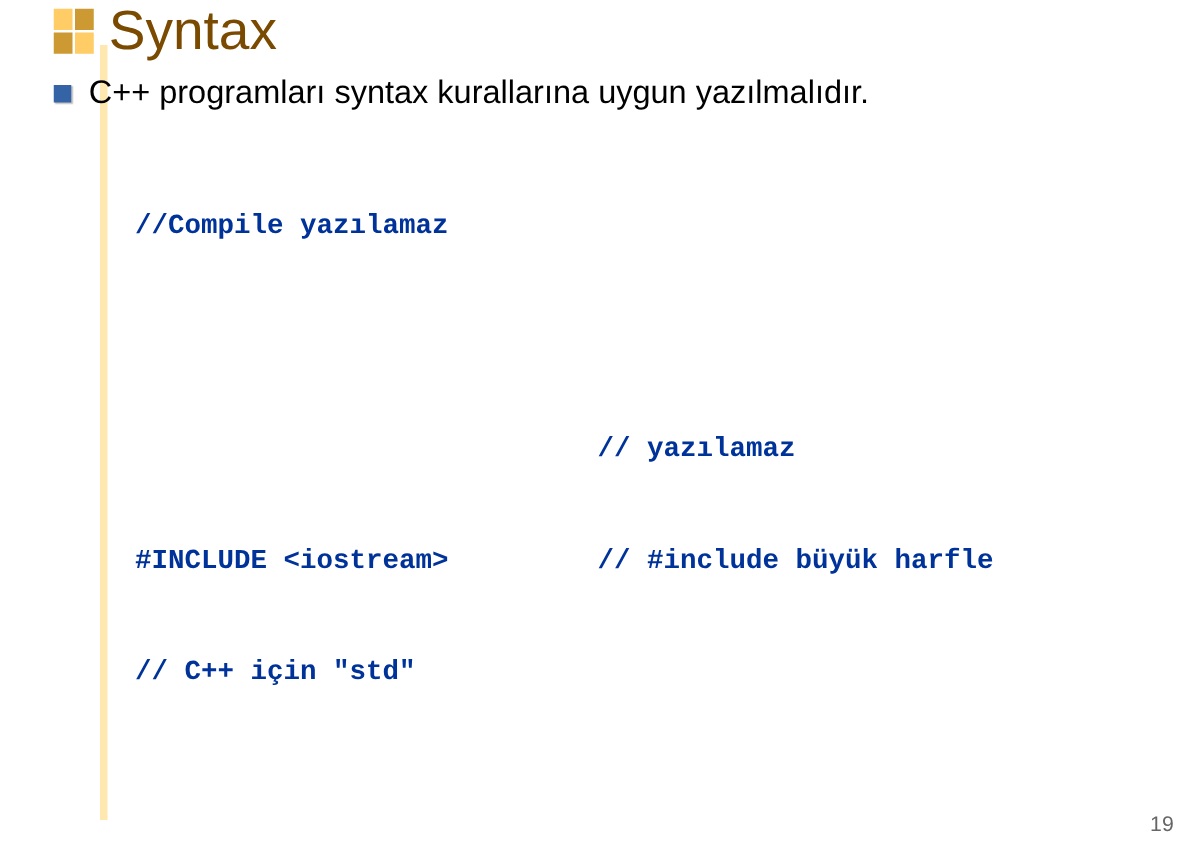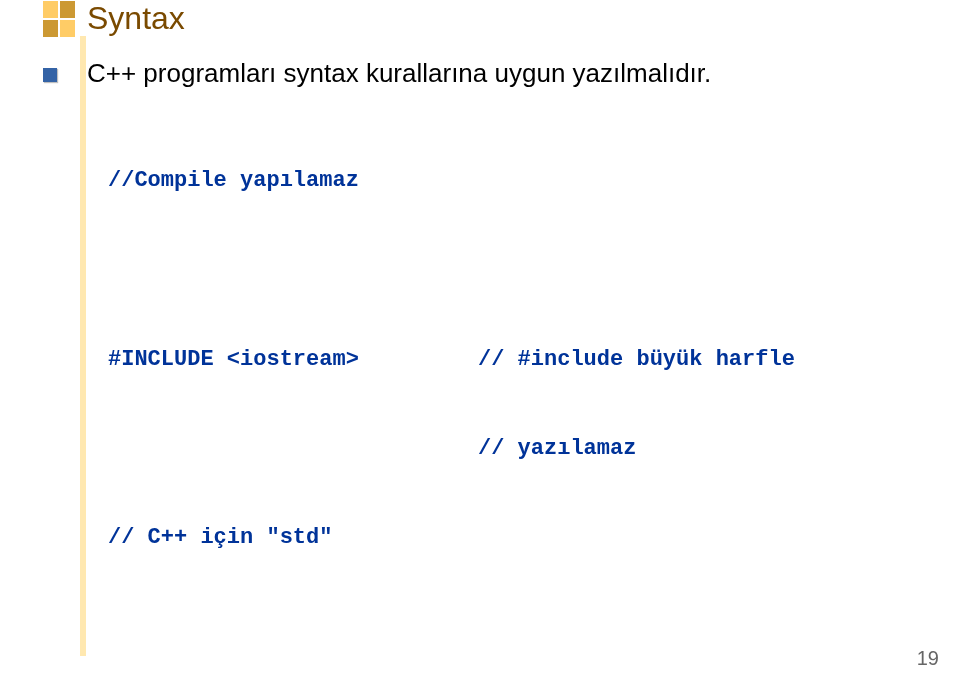--- a/index.html
+++ b/index.html
@@ -23,21 +23,21 @@
     width: 32px;
     height: 36px;
     display: grid;
     grid-template-columns: 1fr 1fr;
     grid-template-rows: 1fr 1fr;
     gap: 2px;
   }
   .sq { background: #ffcc66; }
   .sq.dark { background: #cc9933; }
   .title-text {
-    font-size: 32px;
+    font-size: 44px;
     color: #7a4a00;
     font-weight: 400;
   }
   .title-rule {
     position: absolute;
     top: 36px;
     left: 80px;
     width: 6px;
     height: 620px;
     background: #ffe8b0;
@@ -46,21 +46,21 @@
   .content {
     position: absolute;
     top: 56px;
     left: 0;
     width: 959px;
     padding: 0 0 0 43px;
   }
   .bullet-line {
     display: flex;
     align-items: flex-start;
-    gap: 30px;
+    gap: 14px;
     font-size: 26px;
     color: #000;
     margin-bottom: 16px;
     line-height: 1.35;
   }
   .bullet-sq {
     width: 14px;
     height: 14px;
     background: #3463a6;
     margin-top: 12px;
@@ -77,21 +77,21 @@
     white-space: pre;
   }
   .code-row { display: flex; }
   .col-left { width: 370px; flex-shrink: 0; }
   .col-right { }
   .page-num {
     position: absolute;
     bottom: 8px;
     right: 20px;
     font-family: Arial, sans-serif;
-    font-size: 20px;
+    font-size: 17px;
     color: #666;
   }
 </style>
 </head>
 <body>
 
 <div class="title-rule"></div>
 
 <div class="title-bar">
   <div class="title-decor">
@@ -104,24 +104,24 @@
 </div>
 
 <div class="content">
 
   <div class="bullet-line">
     <div class="bullet-sq"></div>
     <div>C++ programları syntax kurallarına uygun yazılmalıdır.</div>
   </div>
 
   <div class="code-block">
-    <div>//Compile yapılamaz</div>
+    <div>//Compile yazılamaz</div>
     <div>&nbsp;</div>
+    <div class="code-row"><span class="col-left"></span><span class="col-right">// yazılamaz</span></div>
     <div class="code-row"><span class="col-left">#INCLUDE &lt;iostream&gt;</span><span class="col-right">// #include büyük harfle</span></div>
-    <div class="code-row"><span class="col-left"></span><span class="col-right">// yazılamaz</span></div>
     <div class="code-row"><span class="col-right">// C++ için "std"</span></div>
     
     
     
     
     
     
     
     
     

